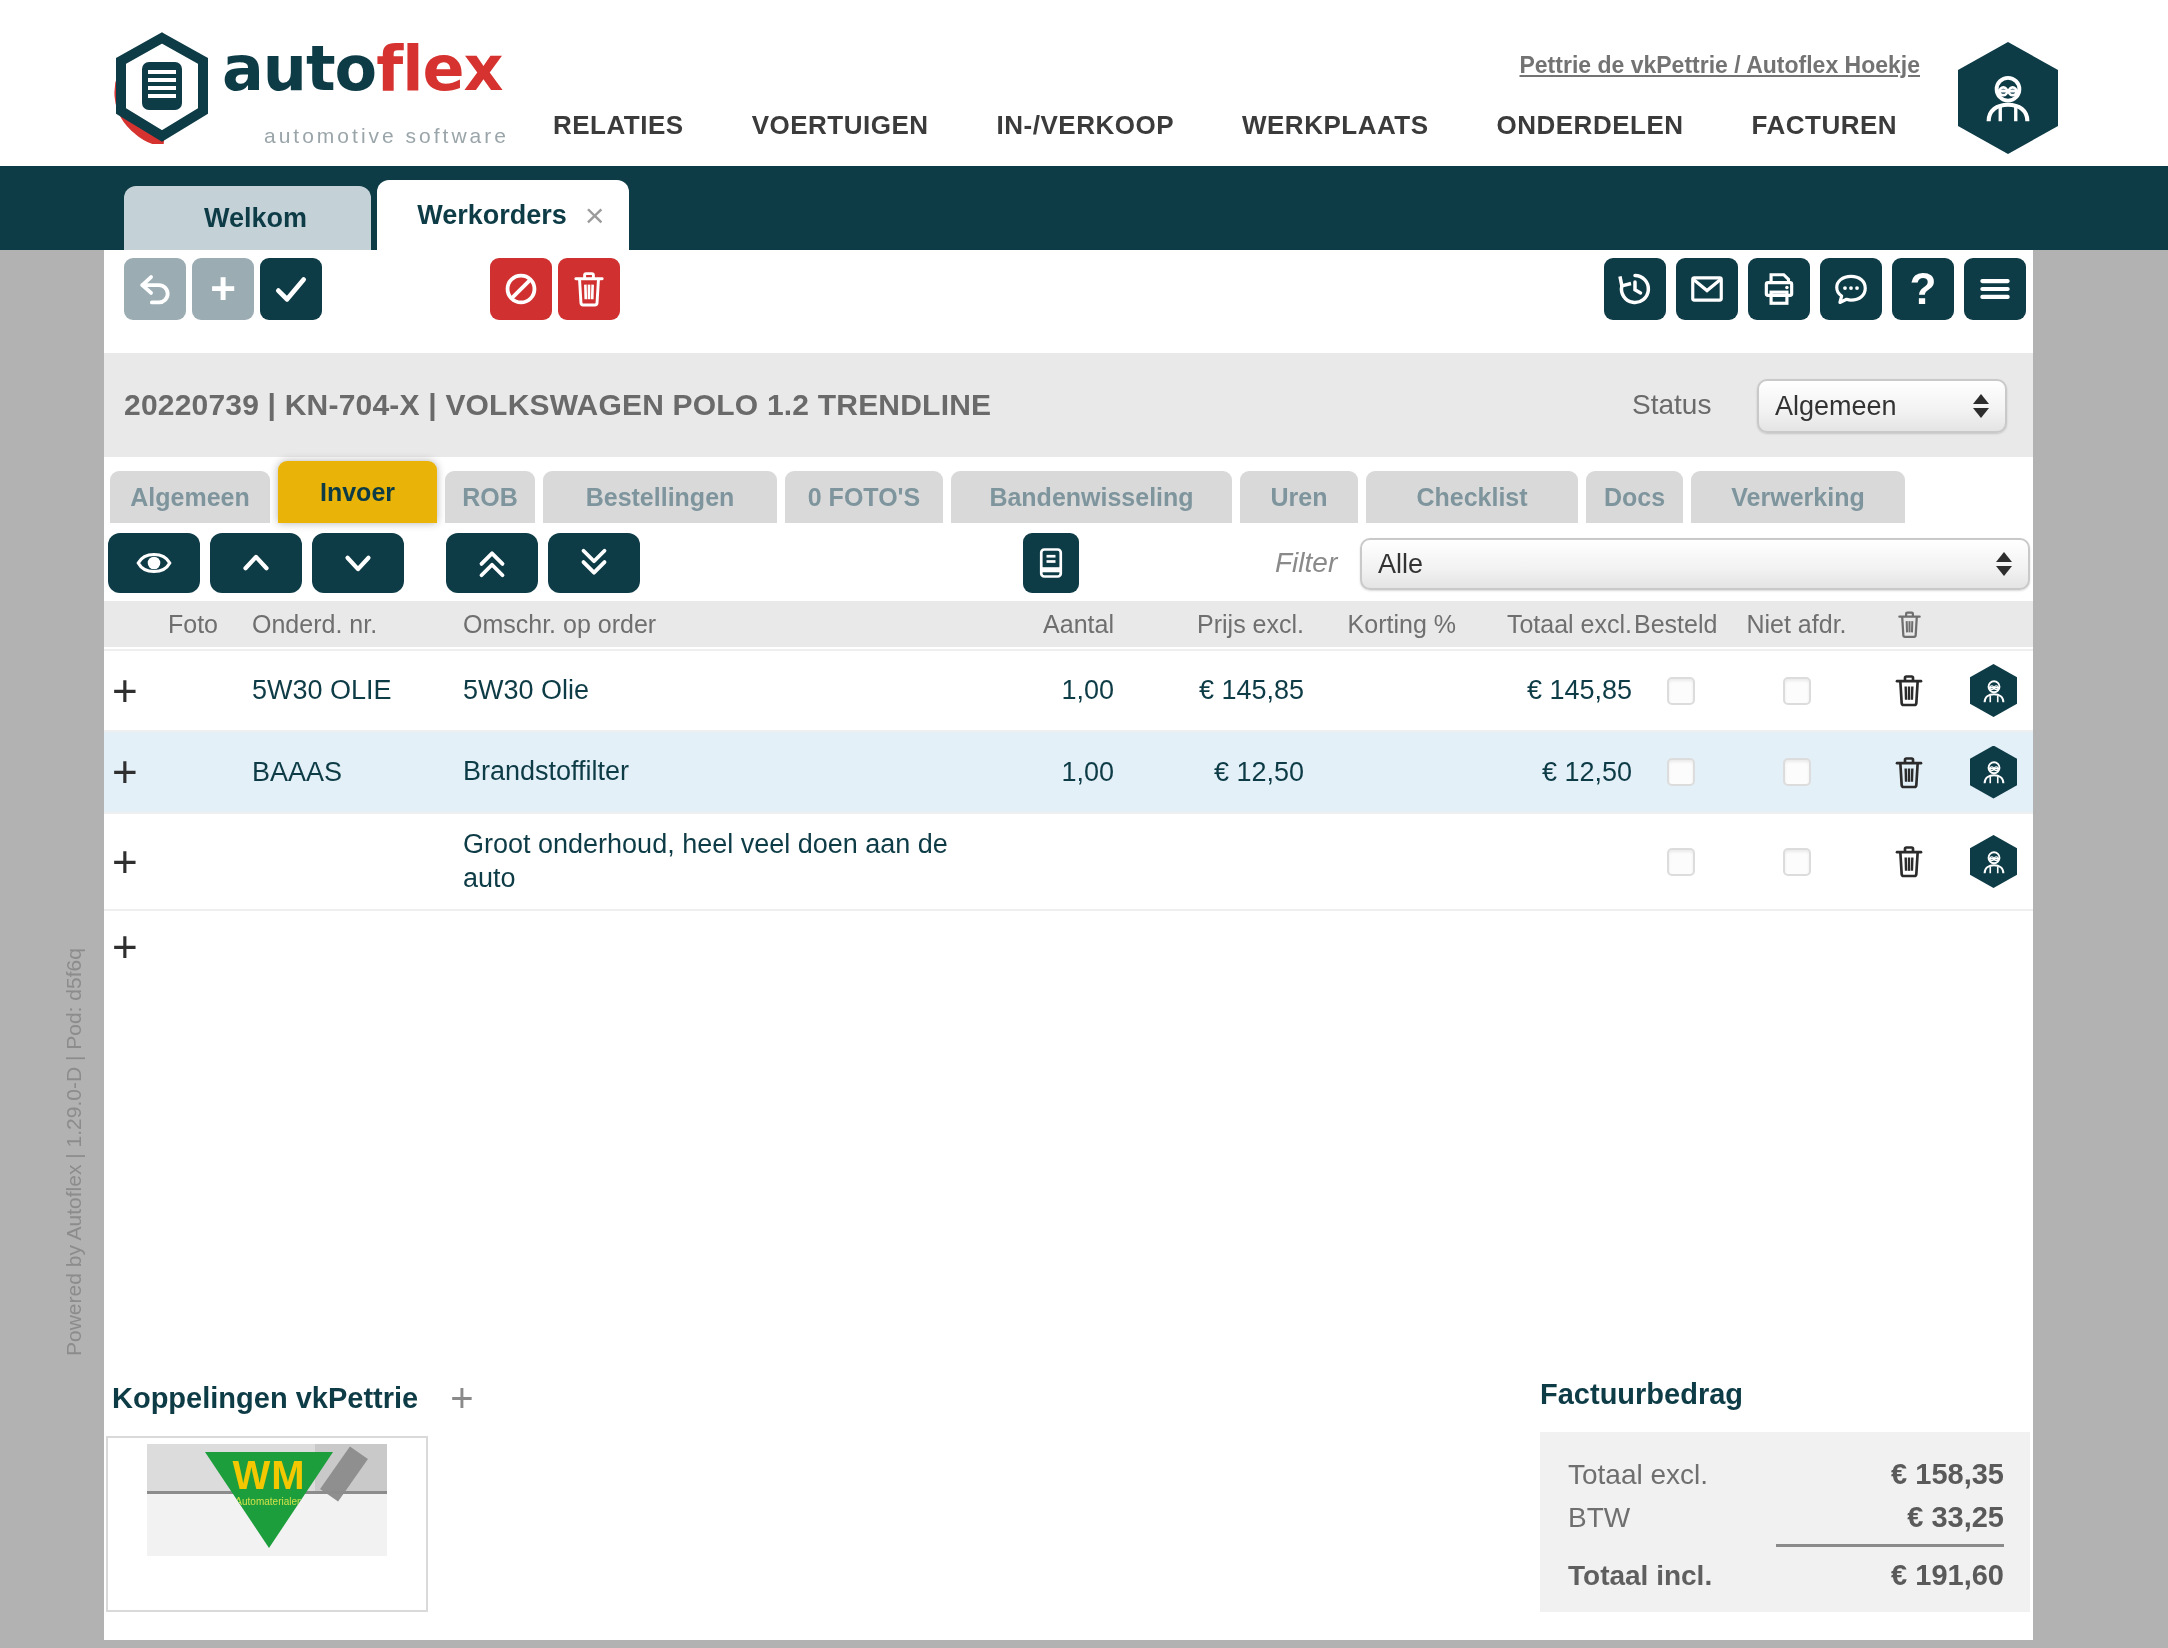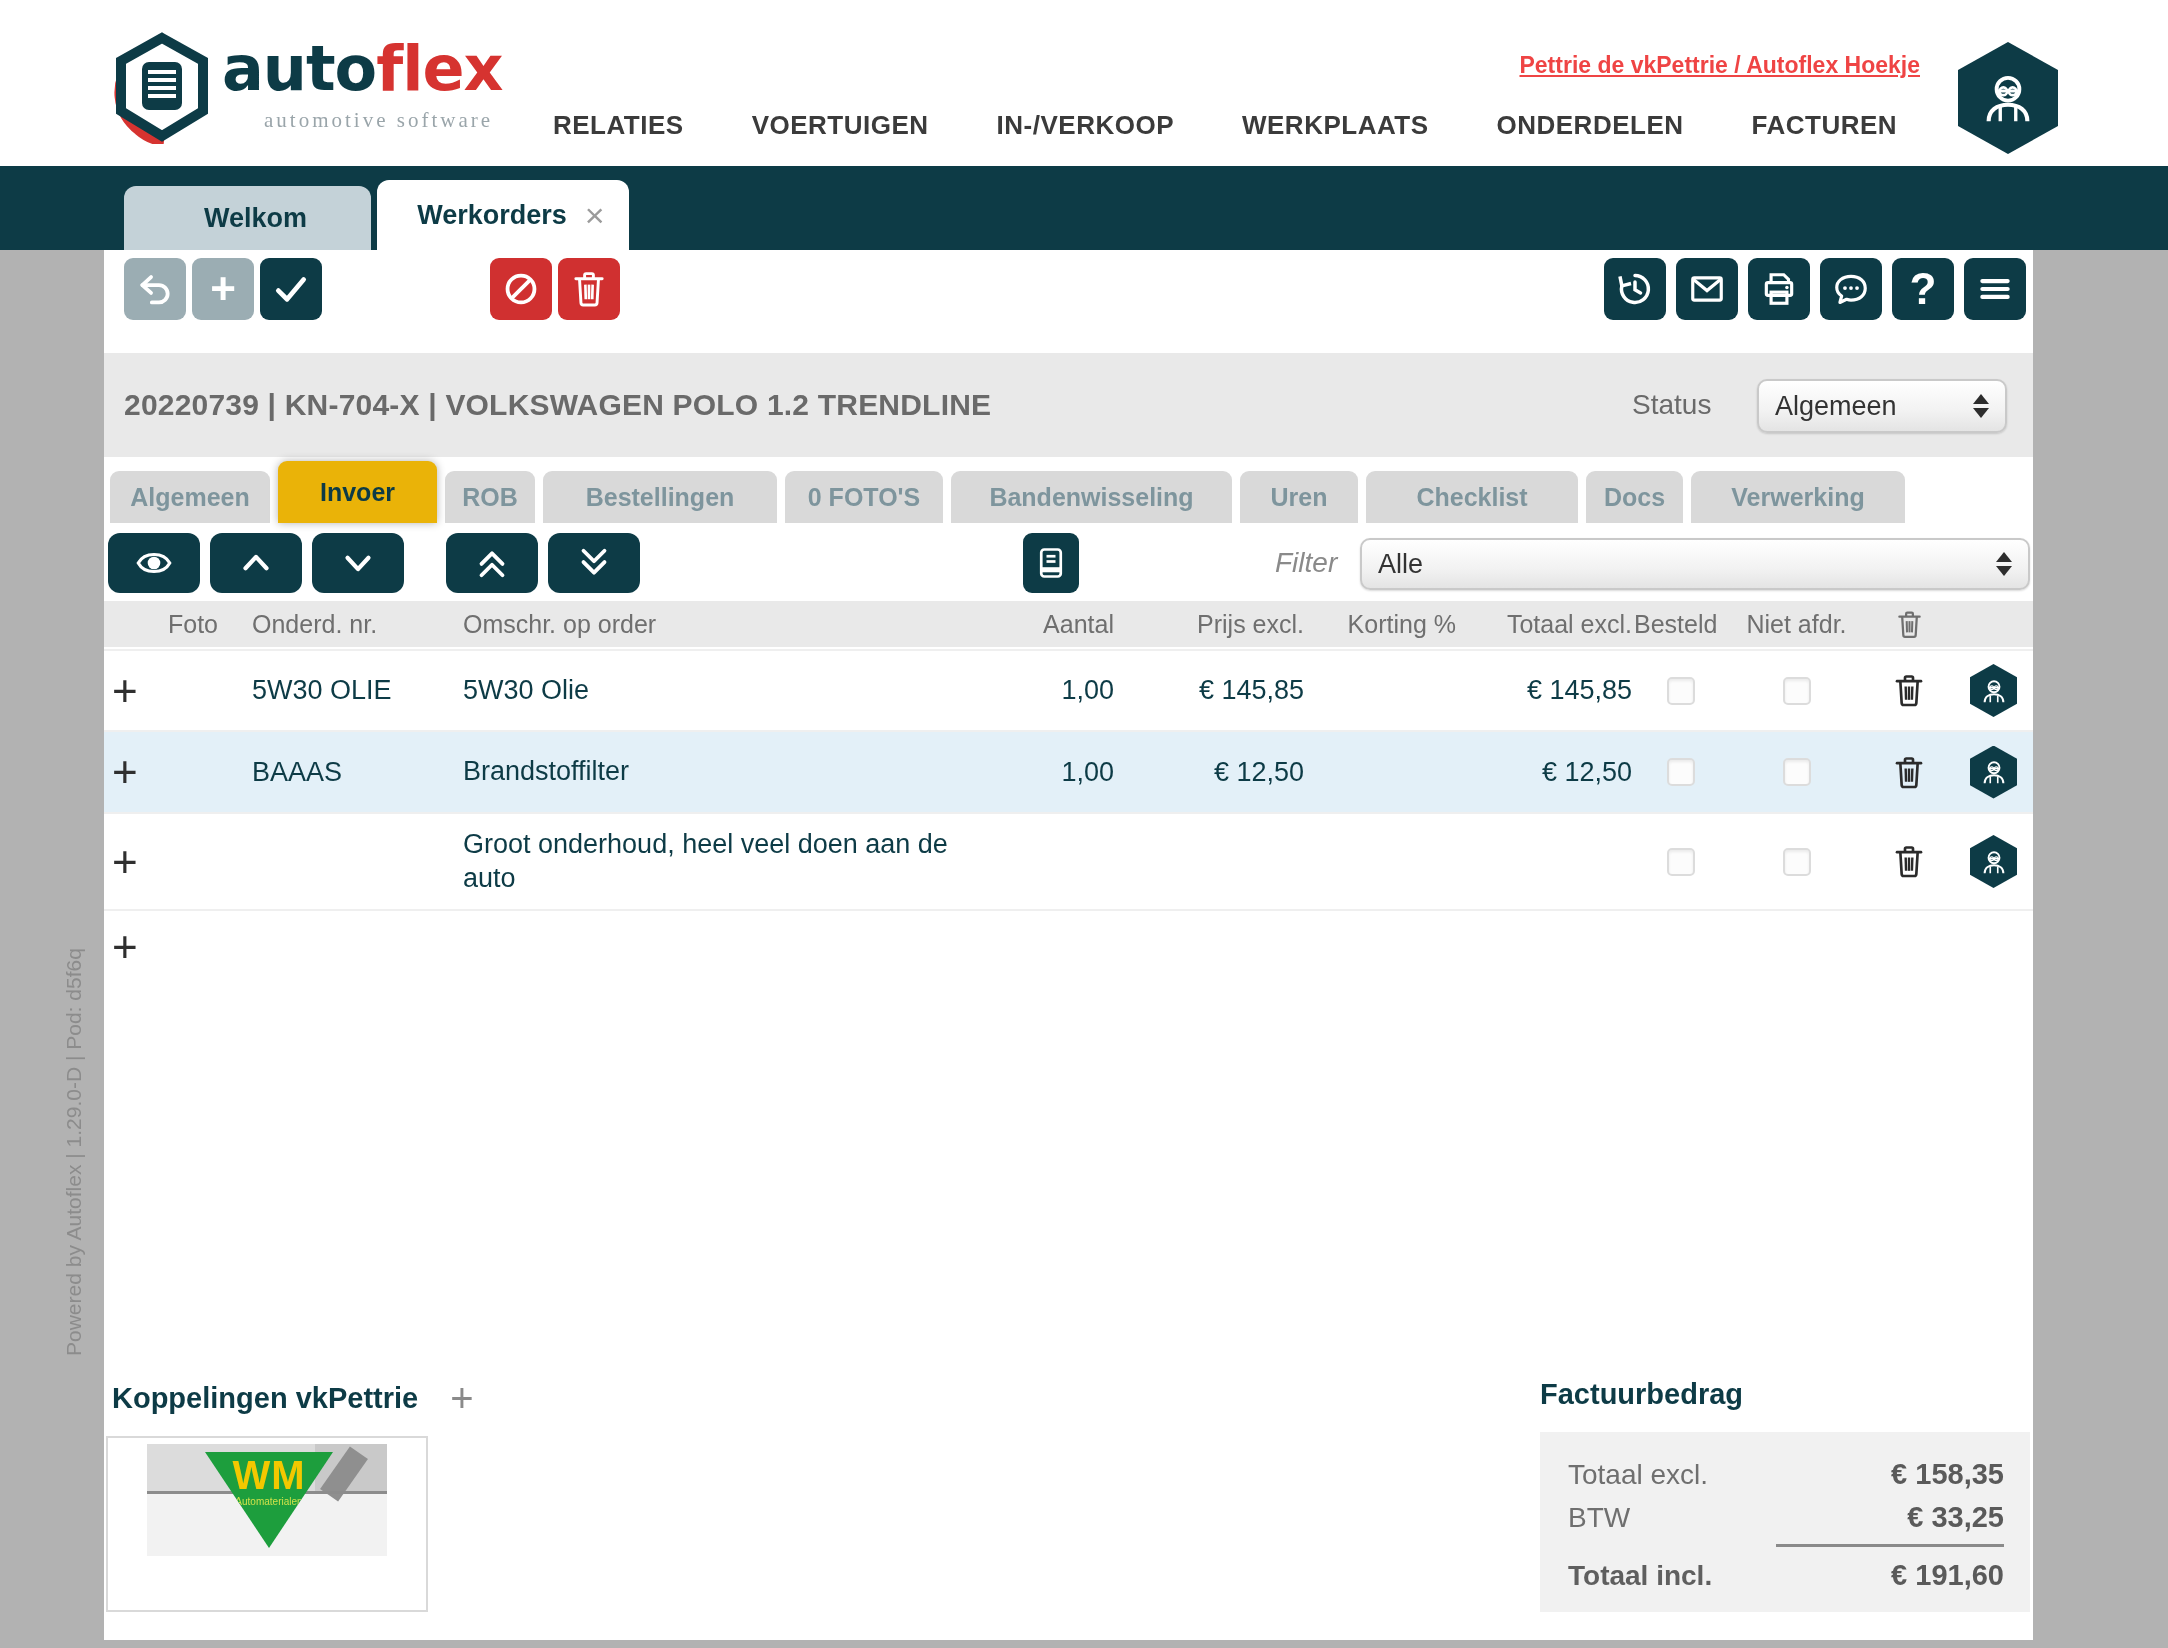--- a/index.html
+++ b/index.html
@@ -7,24 +7,24 @@
   body { font-family:"Liberation Sans", sans-serif; background:#b2b2b2; position:relative; overflow:hidden; }
 
   
   .top-header { position:absolute; left:0; top:0; width:2168px; height:166px; background:#ffffff; }
   .logo { position:absolute; left:112px; top:32px; display:flex; align-items:flex-start; cursor:pointer; }
   .logo-mark { width:100px; height:112px; }
   .logo-text { margin-left:10px; }
   .logo-word { font-family:"DejaVu Sans", sans-serif; font-size:62px; font-weight:bold; line-height:74px; letter-spacing:-1px; }
   .logo-word .wa { color:#0d3b46; }
   .logo-word .wb { color:#d63330; }
-  .logo-tagline { font-family:Liberation Serif, serif; font-size:21px; color:#9aa5aa; letter-spacing:3px; margin-top:2px; padding-left:42px; }
+  .logo-tagline { font-family:Liberation Sans, sans-serif; font-size:21px; color:#9aa5aa; letter-spacing:3px; margin-top:18px; padding-left:42px; }
   .main-nav { position:absolute; left:553px; top:110px; display:flex; gap:68px; }
   .main-nav .nav-item { font-size:26px; font-weight:bold; color:#3b3b3b; letter-spacing:0.5px; cursor:pointer; white-space:nowrap; }
-  .user-link { position:absolute; right:248px; top:52px; font-size:23px; font-weight:bold; color:#ef4444; text-decoration:underline; cursor:pointer; white-space:nowrap; }
+  .user-link { position:absolute; right:248px; top:52px; font-size:23px; font-weight:bold; color:#737373; text-decoration:underline; cursor:pointer; white-space:nowrap; }
   .avatar-hex { position:absolute; left:1958px; top:42px; width:100px; height:112px; background:#0d3b46;
     clip-path:polygon(50% 0,100% 25%,100% 75%,50% 100%,0 75%,0 25%); display:flex; align-items:center; justify-content:center; cursor:pointer; }
   .avatar-hex svg { width:62px; height:62px; color:#ffffff; }
 
   
   .teal-bar { position:absolute; left:0; top:166px; width:2168px; height:84px; background:#0d3b46; }
   .doc-tab { position:absolute; bottom:0; display:flex; align-items:center; justify-content:center; gap:18px;
     font-size:27px; font-weight:bold; color:#0d3b46; border-radius:12px 12px 0 0; cursor:pointer;padding-left:16px; }
   .doc-tab.inactive { left:124px; width:247px; height:64px; background:#c4d2d8; }
   .doc-tab.active { left:377px; width:252px; height:70px; background:#ffffff; }

